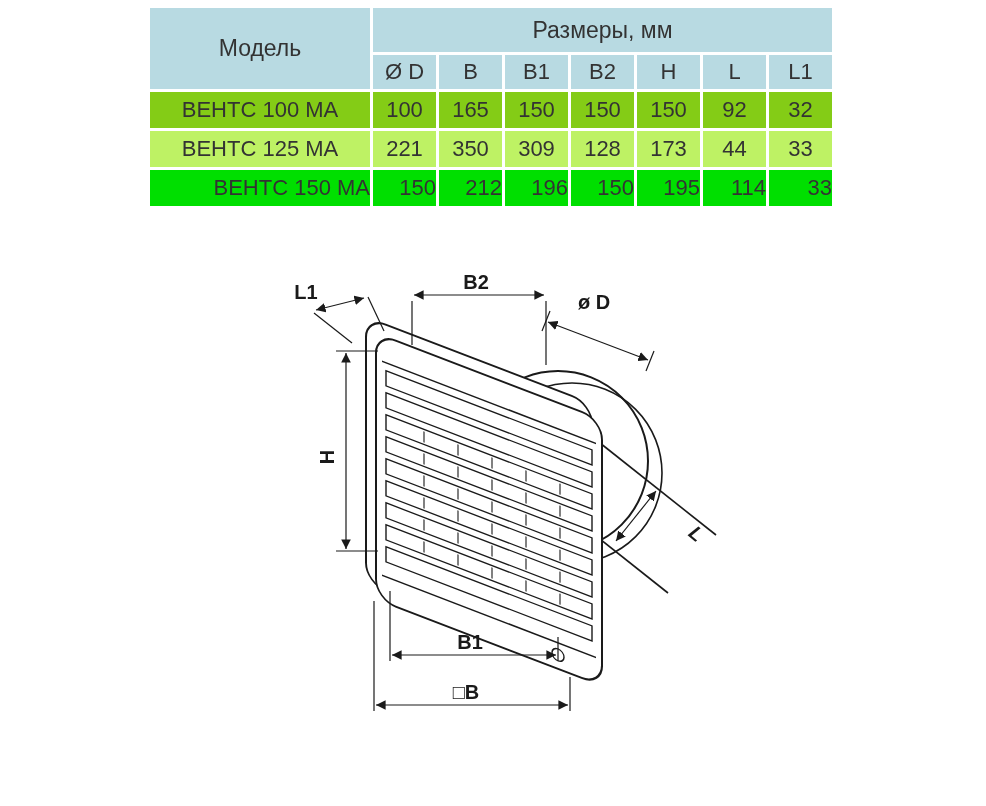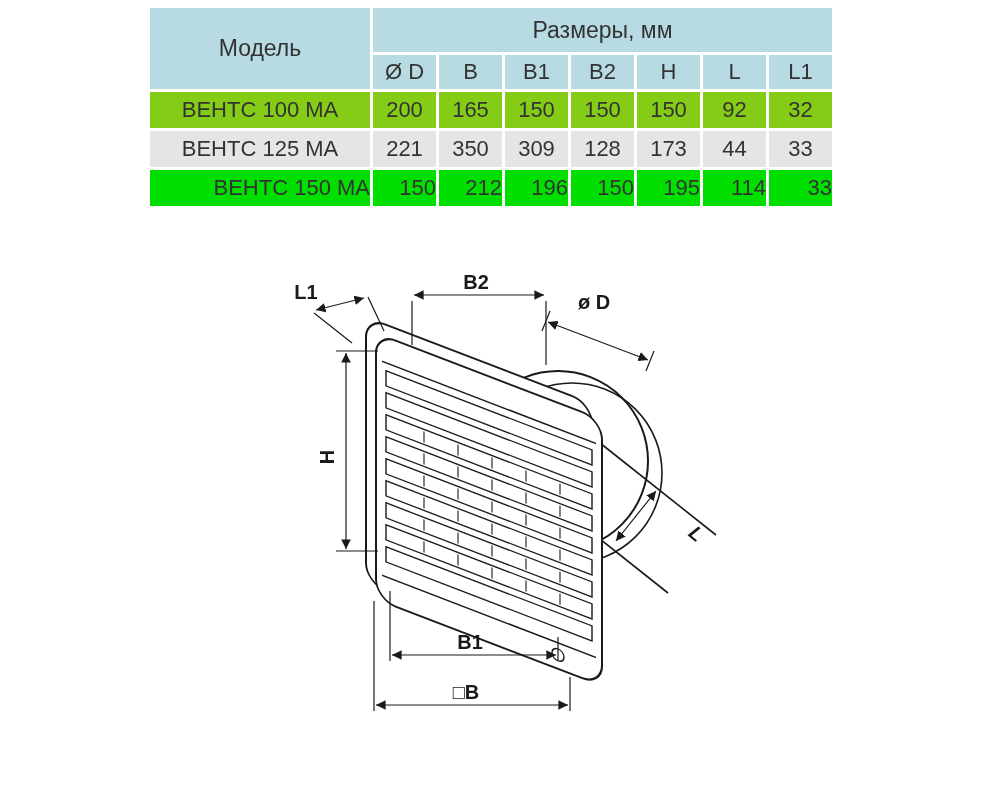--- a/index.html
+++ b/index.html
@@ -11,21 +11,21 @@
                margin:5px 0 0 147px; }
   col.model-col { width:220px; }
   col.val-col   { width:63px;  }
   th, td { text-align:center; vertical-align:middle; font-weight:400;
            font-size:22px; white-space:nowrap; }
   tr.hdr th { background:#b8dae2; }
   th.model-h { font-size:23px; }
   th.sizes-h { height:44px; font-size:23px;margin-top:40px; }
   tr.sub th  { height:34px; font-size:22px; }
   tr.row td  { height:36px; background:#84cc16; }
-  tr.alt td  { background:#e5e5e5; }
+  tr.alt td  { background:#bef264; }
   tr.hl  td  { background:#00df00;text-align:right; }
 
   
   .diagram-wrap { width:986px; height:590px; }
   svg text { font-family:"Liberation Sans", sans-serif; font-size:20px;
              font-weight:bold; fill:#1a1a1a; }
   svg text.it { font-style:italic; }
 </style>
 </head>
 <body>
@@ -50,21 +50,21 @@
     <th>Ø D</th>
     <th>B</th>
     <th>B1</th>
     <th>B2</th>
     <th>H</th>
     <th>L</th>
     <th>L1</th>
   </tr>
   <tr class="row">
     <td>ВЕНТС 100 МА</td>
-    <td>200</td>
+    <td>100</td>
     <td>165</td>
     <td>150</td>
     <td>150</td>
     <td>150</td>
     <td>92</td>
     <td>32</td>
   </tr>
   <tr class="row alt">
     <td>ВЕНТС 125 МА</td>
     <td>221</td>

